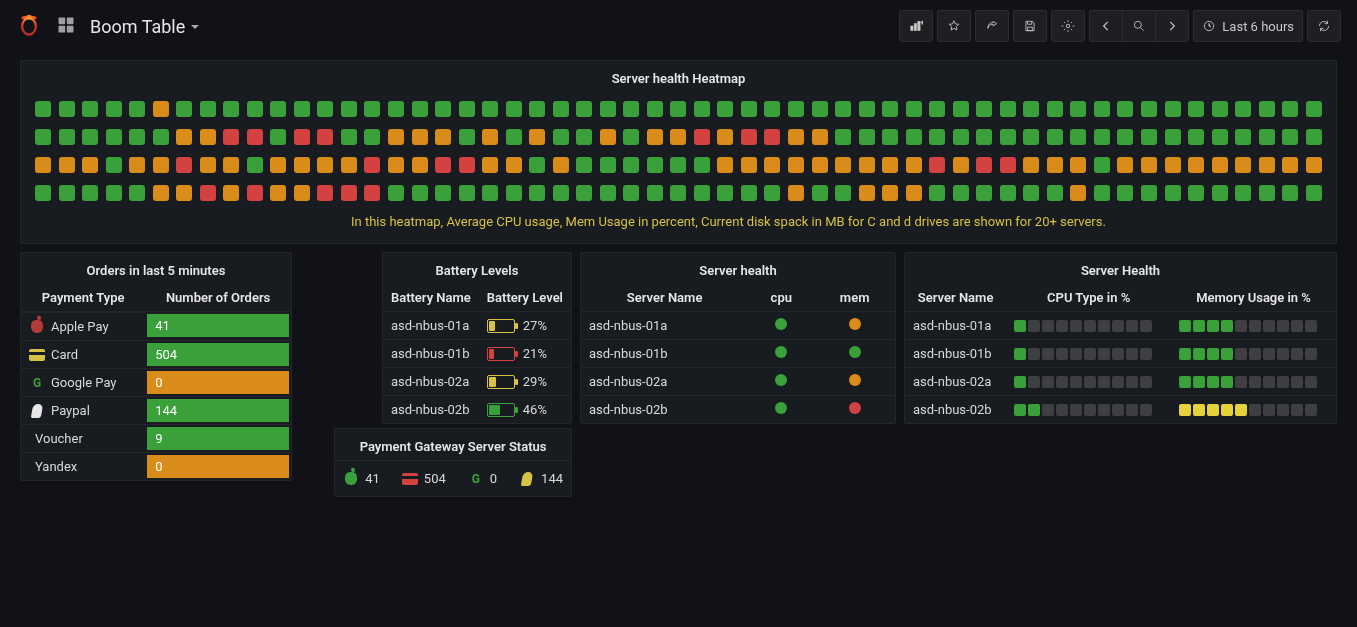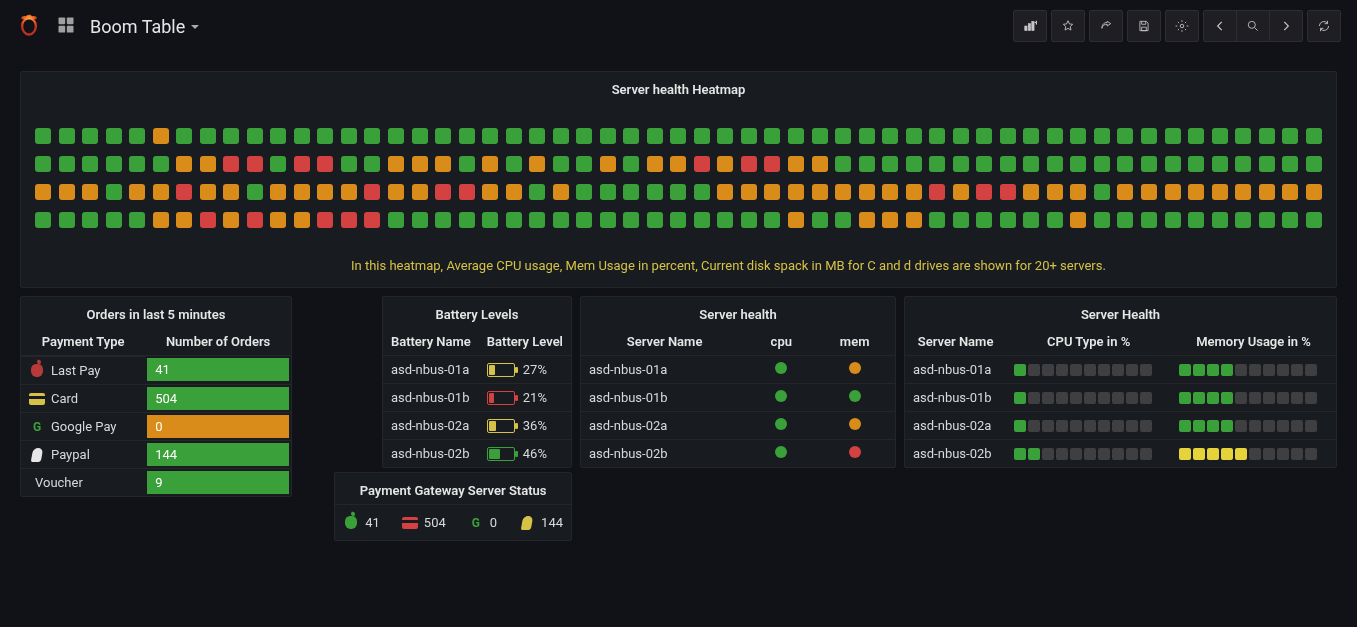--- a/index.html
+++ b/index.html
@@ -74,21 +74,21 @@
     overflow: hidden;
   }
   .panel-title {
     text-align: center;
     font-size: 13px;
     font-weight: 600;
     color: #e6e6e6;
     padding: 10px 0 6px;
   }
   
-  .heatmap-panel { height: 217px; display:flex; flex-direction:column;margin-top:11px; }
+  .heatmap-panel { height: 184px; display:flex; flex-direction:column; }
   .heatmap-grid {
     flex: 1;
     display: flex;
     flex-direction: column;
     justify-content: center;
     gap: 12px;
     padding: 8px 14px 4px;
   }
   .heatmap-row {
     display: flex;
@@ -298,20 +298,27 @@
             <path stroke-width="1.5" d="M15 15l5 5"></path>
           </svg>
       </span>
       <span class="btn">
         <svg viewBox="0 0 24 24">
             <path fill="none" stroke-width="2" d="M9 5l7 7-7 7"></path>
           </svg>
       </span>
     </span>
 
+    <span class="btn">
+      <svg viewBox="0 0 24 24">
+          <circle cx="12" cy="12" r="8" fill="none" stroke-width="1.5"></circle>
+          <path stroke-width="1.5" d="M12 7v5l3 2"></path>
+        </svg>
+      <span class="time-label">Last 6 hours</span>
+    </span>
 
     <span class="btn">
       <svg viewBox="0 0 24 24">
           <path fill="none" stroke-width="1.5" d="M4 12a8 8 0 0 1 14-5M20 12a8 8 0 0 1-14 5M18 3v5h-5M6 21v-5h5"></path>
         </svg>
     </span>
   </div>
 </div>
 
 <div class="board">
@@ -563,21 +570,21 @@
           <th>Payment Type</th>
           <th>Number of Orders</th>
         </tr>
           </thead>
         <tbody id="orders-body">
             <tr>
               <td>
                 <span class="i-sym i-apple">
                   <span class="apple-shape"></span>
                 </span>
-                <span>Last Pay</span>
+                <span>Apple Pay</span>
               </td>
               <td>
                 <span class="order-bar bg-green">41</span>
               </td>
             </tr>
             <tr>
               <td>
                 <span class="i-sym i-card">
                   <span class="card-shape"></span>
                 </span>
@@ -607,20 +614,29 @@
                 <span class="order-bar bg-green">144</span>
               </td>
             </tr>
             <tr>
               <td>
                 <span class="i-sym " style="width: 0px;"></span>
                 <span>Voucher</span>
               </td>
               <td>
                 <span class="order-bar bg-green">9</span>
+              </td>
+            </tr>
+            <tr>
+              <td>
+                <span class="i-sym " style="width: 0px;"></span>
+                <span>Yandex</span>
+              </td>
+              <td>
+                <span class="order-bar bg-orange">0</span>
               </td>
             </tr>
           </tbody>
       </table>
     </div>
 
     <div class="col2-stack">
       <div class="panel">
         <div class="panel-title">Battery Levels</div>
         <table class="p">
@@ -653,21 +669,21 @@
                   </span>
                 </td>
               </tr>
               <tr>
                 <td>asd-nbus-02a</td>
                 <td>
                   <span class="batt-wrap">
                     <span class="battery orange">
                       <span class="fill" style="width: 6.96px; background: rgb(214, 194, 70);"></span>
                     </span>
-                    <span>36%</span>
+                    <span>29%</span>
                   </span>
                 </td>
               </tr>
               <tr>
                 <td>asd-nbus-02b</td>
                 <td>
                   <span class="batt-wrap">
                     <span class="battery green">
                       <span class="fill" style="width: 11.04px; background: rgb(58, 161, 58);"></span>
                     </span>

